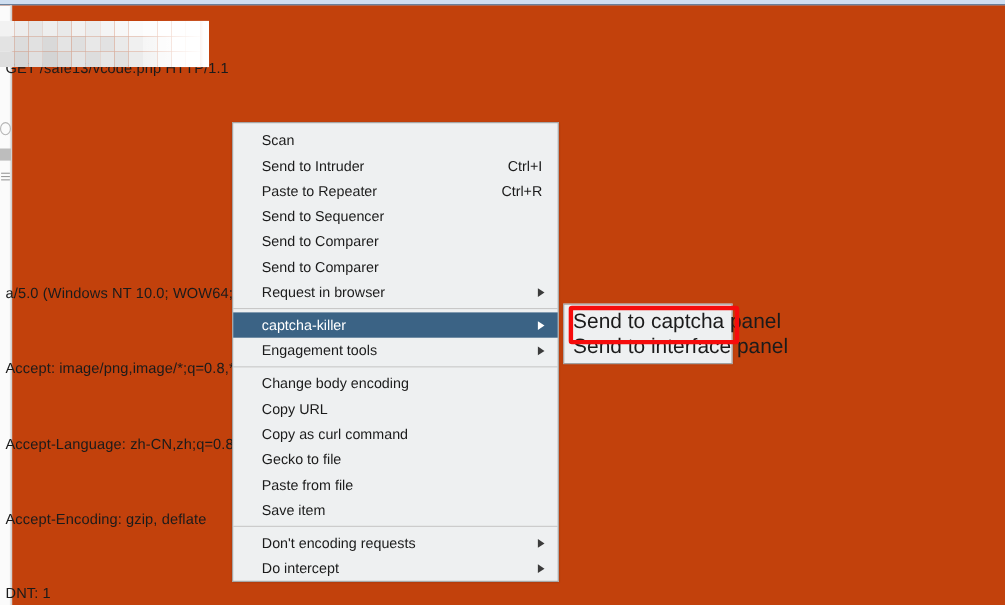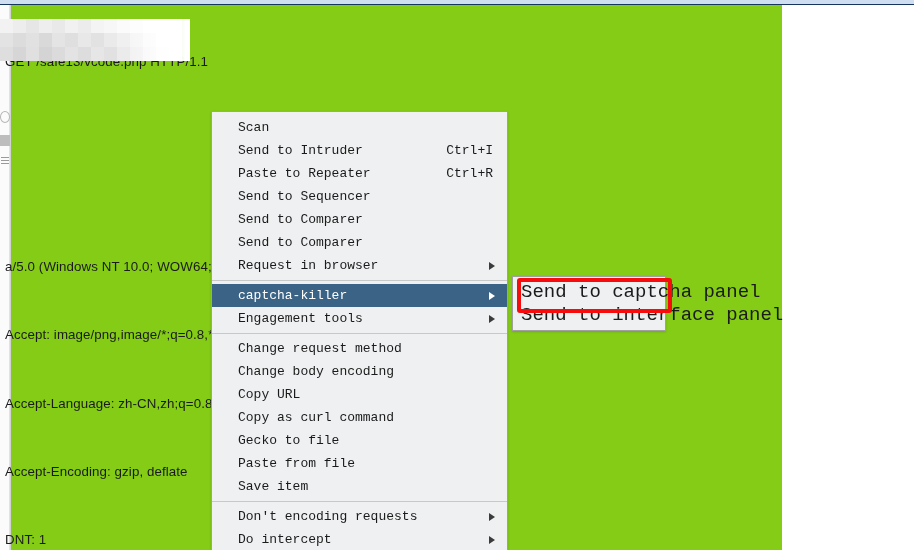--- a/index.html
+++ b/index.html
@@ -26,22 +26,22 @@
     position: absolute;
     left: 0; top: 4px;
     width: 914px; height: 1px;
     background: #16355c;
   }
 
   
   #editor {
     position: absolute;
     left: 0; top: 5px;
-    width: 782px; height: 545px;
-    background: #84cc16;
+    width: 914px; height: 545px;
+    background: #c2410c;
   }
 
   
   #gutter {
     position: absolute;
     left: 0; top: 0;
     width: 10px; height: 545px;
     background: #fbfbfb;
     border-right: 1px solid #d2d2d2;
   }
@@ -126,21 +126,20 @@
     box-shadow: 0 1px 2px rgba(0,0,0,0.16);
   }
   .menu-item {
     position: relative;
     height: 23px;
     line-height: 23px;
     padding: 0 14px 0 26px;
     white-space: nowrap;
     display: flex;
     align-items: flex-start;
-    font-family: Liberation Mono, monospace;
   }
   .menu-item .mi-label { flex: 1 1 auto; }
   .menu-item .mi-accel {
     flex: 0 0 auto;
     color: #1b1b1b;
     padding-left: 18px;
   }
   .menu-item .mi-arrow {
     position: absolute;
     right: 12px;
@@ -305,23 +304,20 @@
       <div class="menu-item selected">
         <span class="mi-label">captcha-killer</span>
         <span class="mi-arrow"></span>
       </div>
       <div class="menu-item">
         <span class="mi-label">Engagement tools</span>
         <span class="mi-arrow"></span>
       </div>
       <div class="menu-sep"></div>
       <div class="menu-item">
-        <span class="mi-label">Change request method</span>
-      </div>
-      <div class="menu-item">
         <span class="mi-label">Change body encoding</span>
       </div>
       <div class="menu-item">
         <span class="mi-label">Copy URL</span>
       </div>
       <div class="menu-item">
         <span class="mi-label">Copy as curl command</span>
       </div>
       <div class="menu-item">
         <span class="mi-label">Gecko to file</span>

